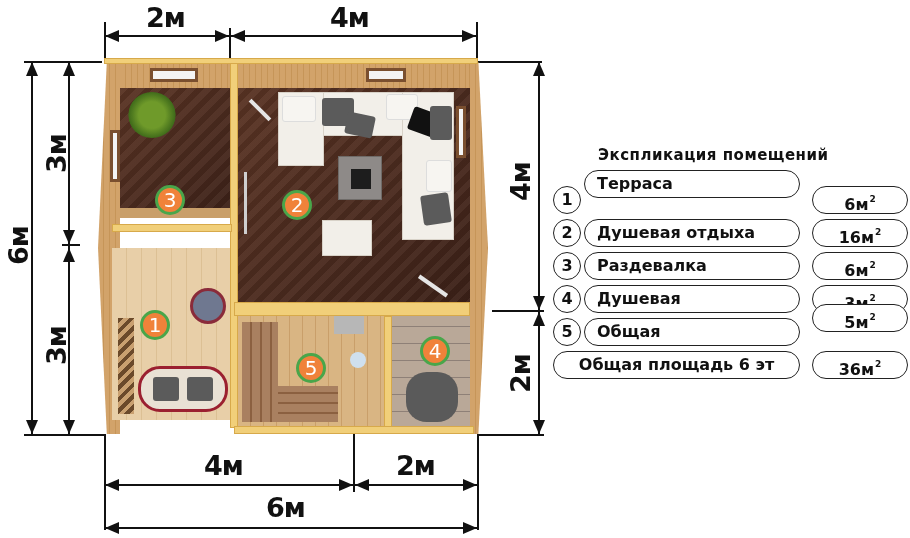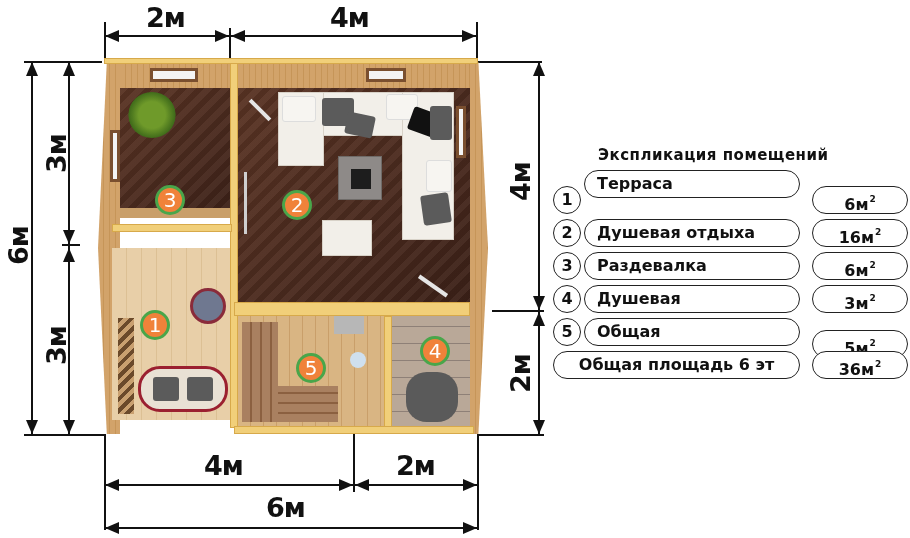--- a/index.html
+++ b/index.html
@@ -226,17 +226,17 @@
   <div class="num-circle" style="left:553px;top:252px;">3</div>
   <div class="pill name-pill" style="left:584px;top:252px;width:216px;">Раздевалка</div>
   <div class="pill area-pill" style="left:812px;top:252px;width:96px;"><span>6м</span><sup>2</sup></div>
 
   <div class="num-circle" style="left:553px;top:285px;">4</div>
   <div class="pill name-pill" style="left:584px;top:285px;width:216px;">Душевая</div>
   <div class="pill area-pill" style="left:812px;top:285px;width:96px;"><span>3м</span><sup>2</sup></div>
 
   <div class="num-circle" style="left:553px;top:318px;">5</div>
   <div class="pill name-pill" style="left:584px;top:318px;width:216px;">Общая</div>
-  <div class="pill area-pill" style="left:812px;top:330px;width:96px;"><span>5м</span><sup>2</sup></div>
+  <div class="pill area-pill" style="left:812px;top:304px;width:96px;"><span>5м</span><sup>2</sup></div>
 
   <div class="pill" style="left:553px;top:351px;width:247px;text-align:center;">Общая площадь 6 эт</div>
   <div class="pill area-pill" style="left:812px;top:351px;width:96px;"><span>36м</span><sup>2</sup></div>
 </div>
 
 </body></html>

